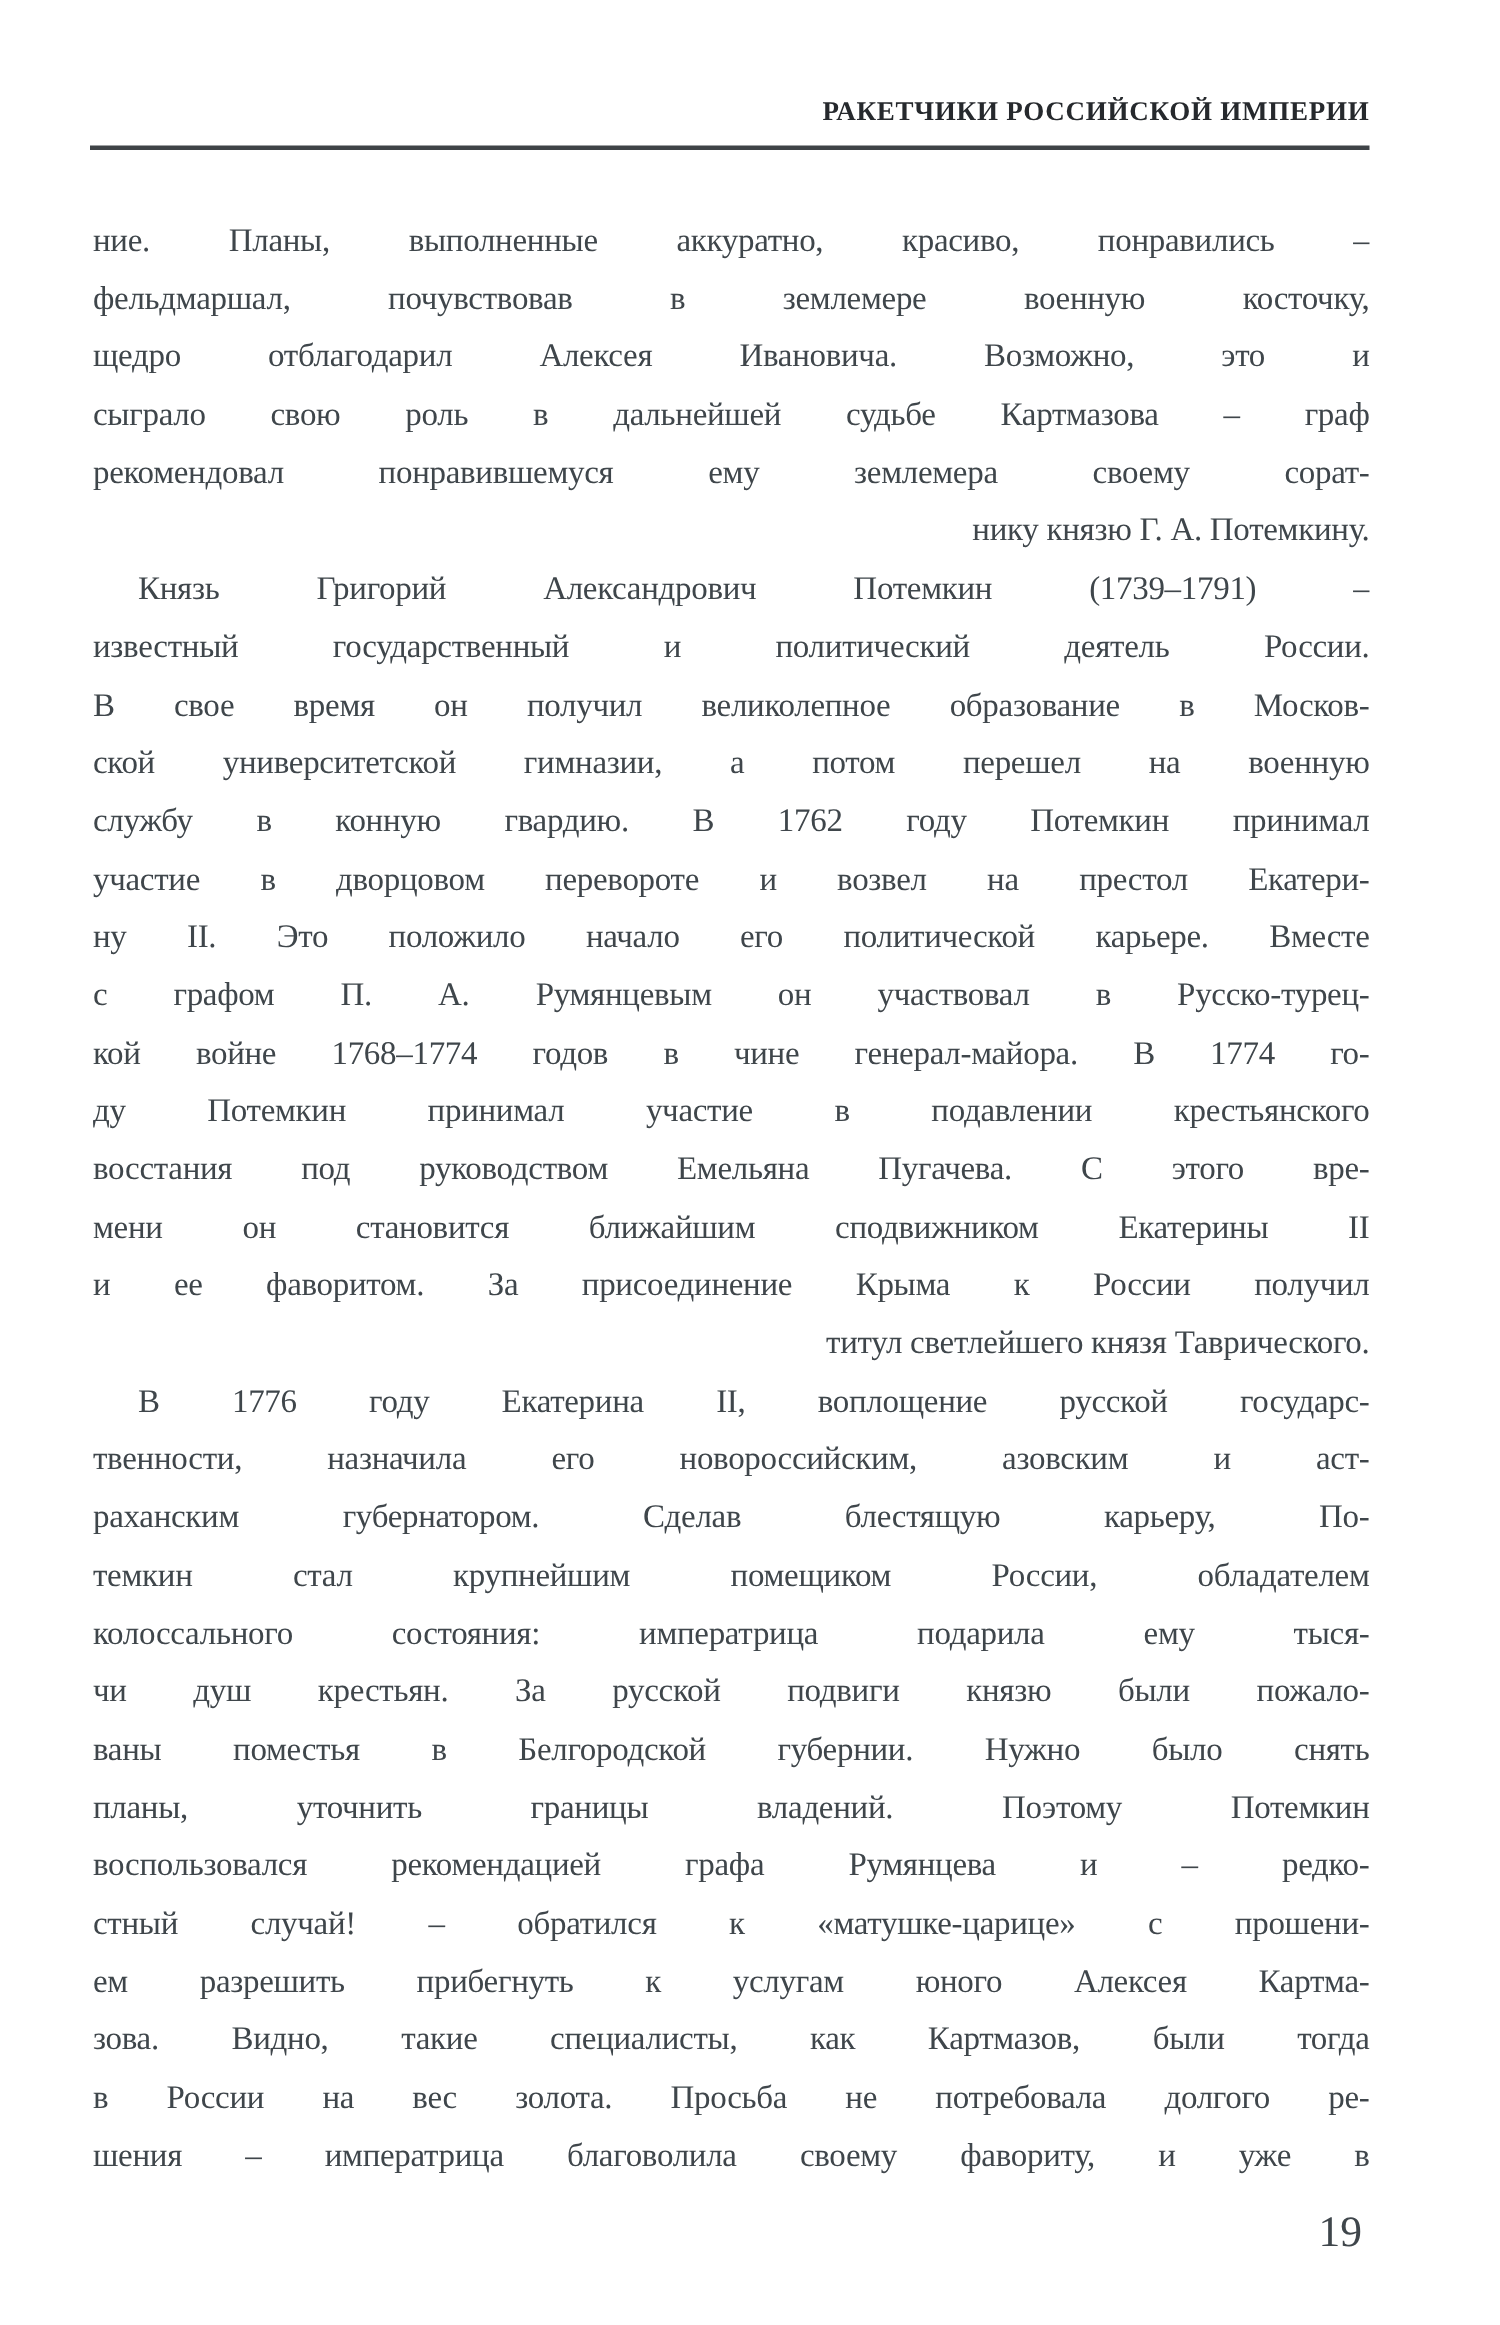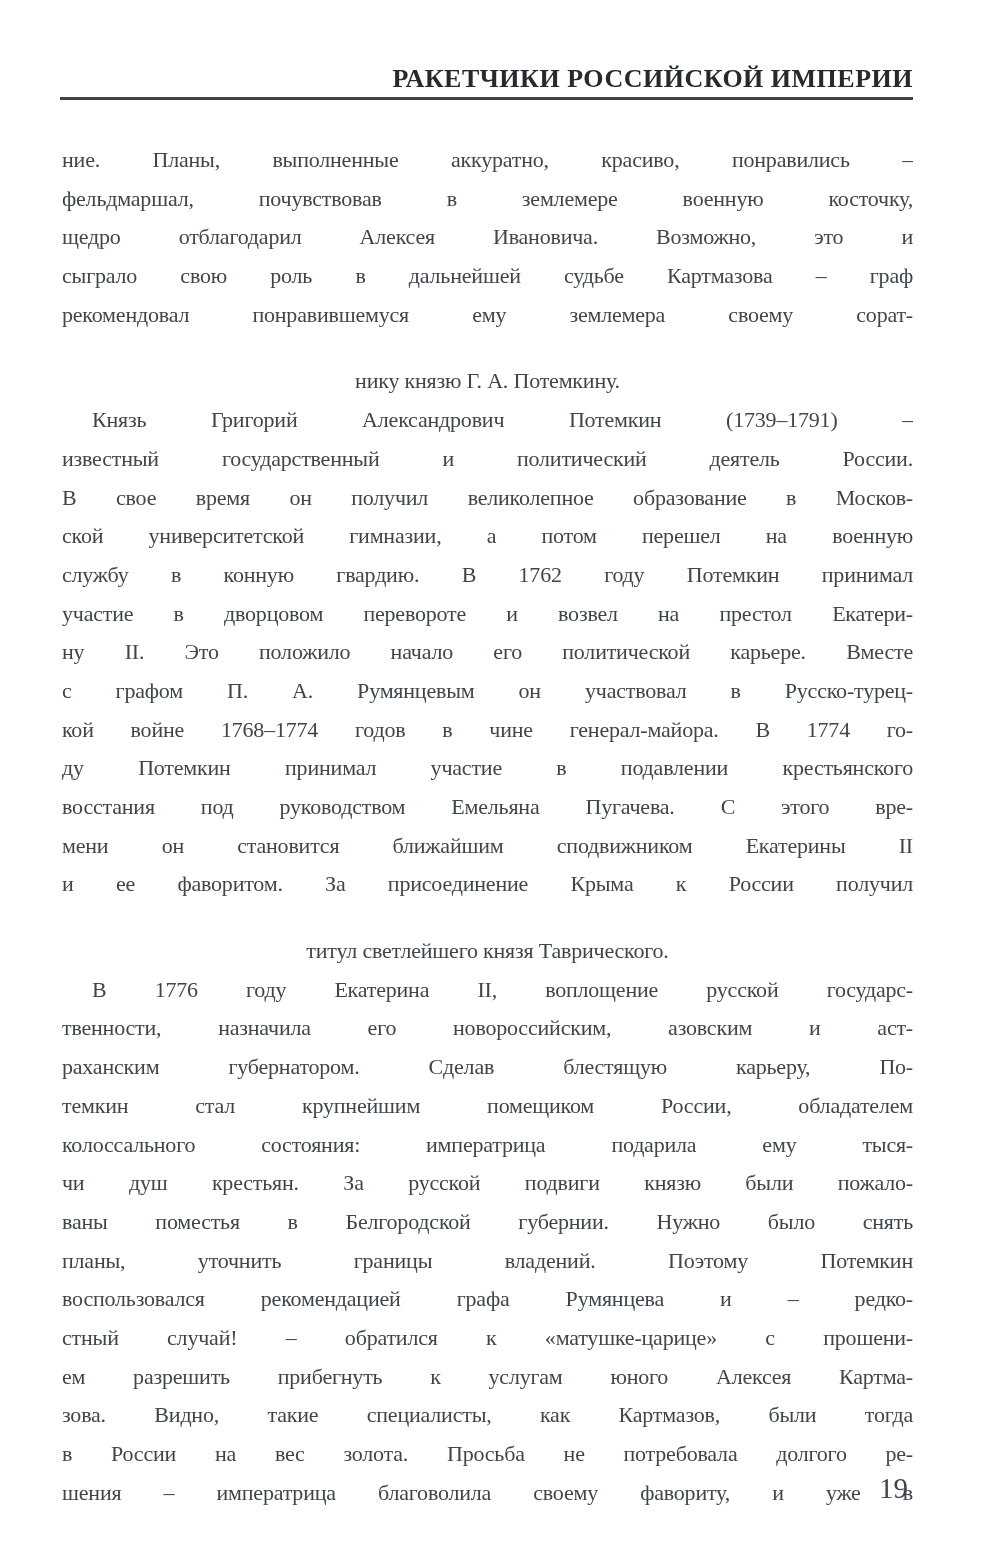--- a/index.html
+++ b/index.html
@@ -12,21 +12,21 @@
     margin: 0 auto;
     overflow: hidden;
     font-family: "Liberation Serif", "DejaVu Serif", serif;
   }
   .running-head {
     position: absolute;
     top: 64px;
     left: 60px;
     right: 87px;
     text-align: right;
-    font-size: 26px;
+    font-size: 18px;
     font-weight: bold;
     letter-spacing: 0.5px;
     color: var(--header-color, #26292d);
     white-space: nowrap;
   }
   .head-rule {
     position: absolute;
     top: 97px;
     left: 60px;
     right: 87px;
@@ -49,22 +49,21 @@
     overflow: hidden;
   }
   
   .line::after {
     content: "";
     display: inline-block;
     width: 100%;
     height: 0;
   }
   .line.last {
-    text-align: center;
-    margin-top: 28px;
+    text-align: right;
   }
   .line.last::after { width: 0; }
   .line.indent { text-indent: 30px; }
   .page-number {
     position: absolute;
     top: 1468px;
     right: 92px;
     font-size: 29px;
     line-height: 40px;
     color: var(--text-color, #3f464b);

